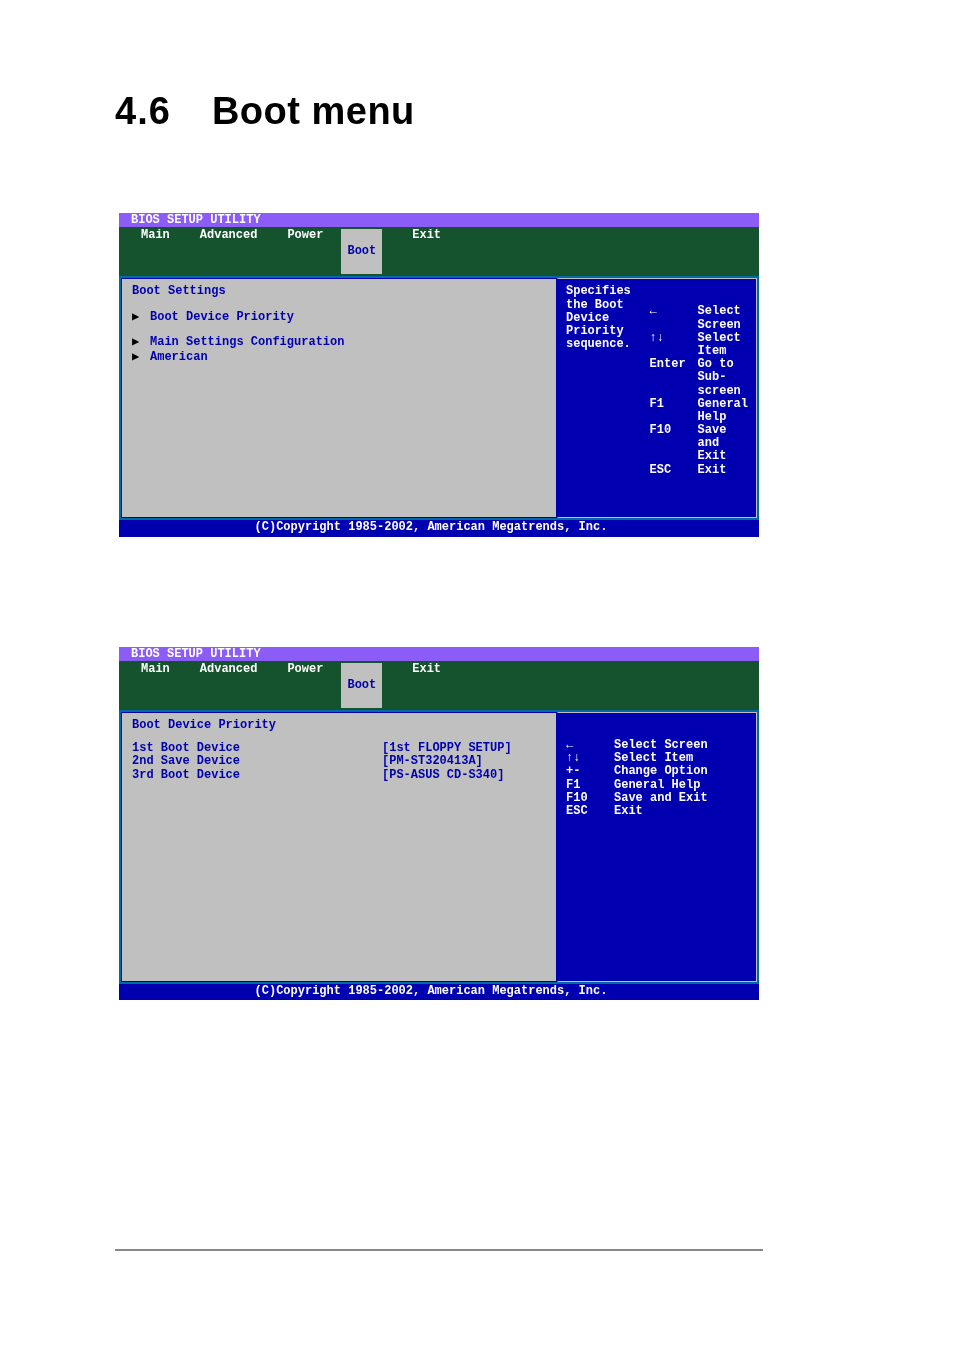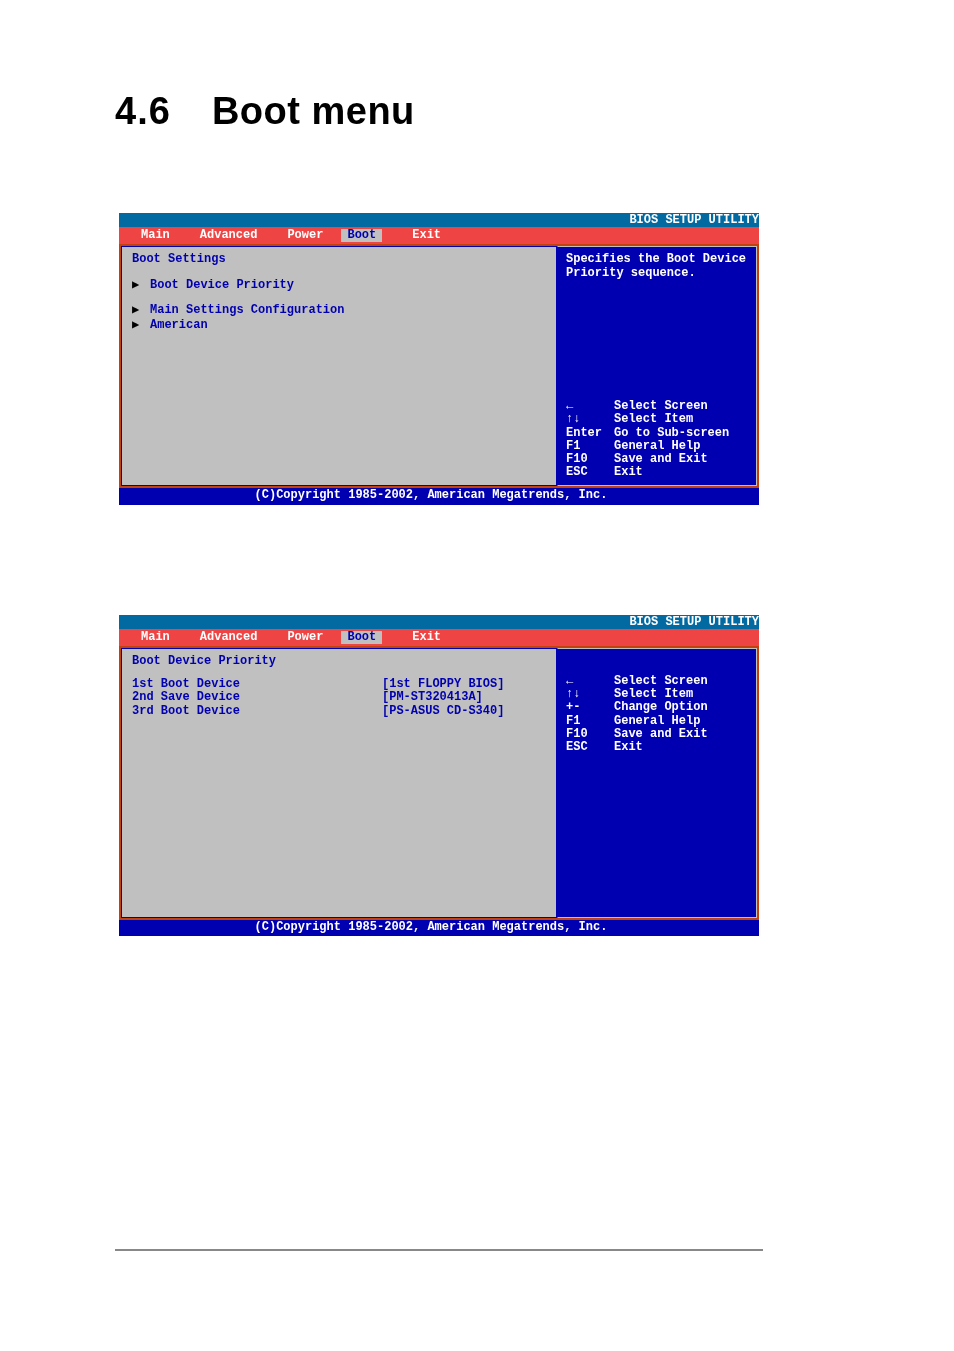--- a/index.html
+++ b/index.html
@@ -34,65 +34,65 @@
   .bios{
     width:640px;
     margin:0 auto 110px auto;
     font-family:"Courier New", monospace;
     font-size:12px;
     line-height:1.1;
     font-weight:bold;
     color:#fff;
   }
   .bios-title{
-    background:#0369a1;
-    color:#fff;
-    text-align:right;
-    padding:1px 0 0 4px;
+    background:#8b5cf6;
+    color:#fff;
+    text-align:left;
+    padding:1px 0 0 12px;
     font-weight:bold;
   }
   .bios-menu{
-    background:#ef4444;
+    background:#14532d;
     color:#fff;
     display:flex;
     padding:2px 0 2px 10px;
   }
   .bios-menu .tab{
     padding:0 18px 0 12px;
   }
   .bios-menu .tab.selected{
     background:#c0c0c0;
     color:#0000b0;
-    padding:0 6px;
+    padding:16px 6px;
     margin-right:18px;
   }
   .bios-body{
     display:flex;
-    background:#c2410c;
+    background:#0369a1;
     padding:2px;
   }
   .bios-main{
     flex:1;
     background:#c0c0c0;
     color:#0000b0;
     border:1px solid #0000b0;
     padding:6px 10px 6px 10px;
     min-height:240px;
     box-sizing:border-box;
   }
   .bios-side{
     width:200px;
     background:#0000b0;
     color:#fff;
     border:1px solid #c0c0c0;
     border-left:1px solid #0000b0;
     padding:6px 8px;
     box-sizing:border-box;
     display:flex;
-    flex-direction:column;
+    flex-direction:row;
   }
   .bios-side .help-text{
     white-space:normal;
     margin-bottom:auto;
   }
   .bios-side .legend{
     margin-top:20px;
   }
   .legend-row{
     display:flex;
@@ -221,21 +221,21 @@
       <div class="tab">Power</div>
       <div class="tab selected">Boot</div>
       <div class="tab">Exit</div>
     </div>
     <div class="bios-body">
       <div class="bios-main" style="min-height:270px;">
         <div class="menu-heading">Boot Device Priority</div>
         <div class="gap"></div>
         <div class="option-row">
           <span class="olabel">1st Boot Device</span>
-          <span class="ovalue">[1st FLOPPY BIOS]</span>
+          <span class="ovalue">[1st FLOPPY SETUP]</span>
         </div>
         <div class="option-row">
           <span class="olabel">2nd Save Device</span>
           <span class="ovalue">[PM-ST320413A]</span>
         </div>
         <div class="option-row">
           <span class="olabel">3rd Boot Device</span>
           <span class="ovalue">[PS-ASUS CD-S340]</span>
         </div>
       </div>

